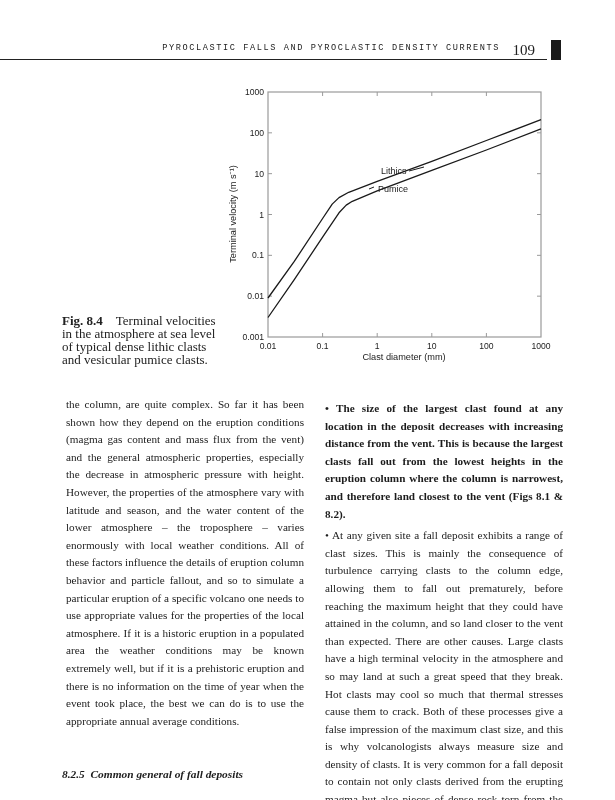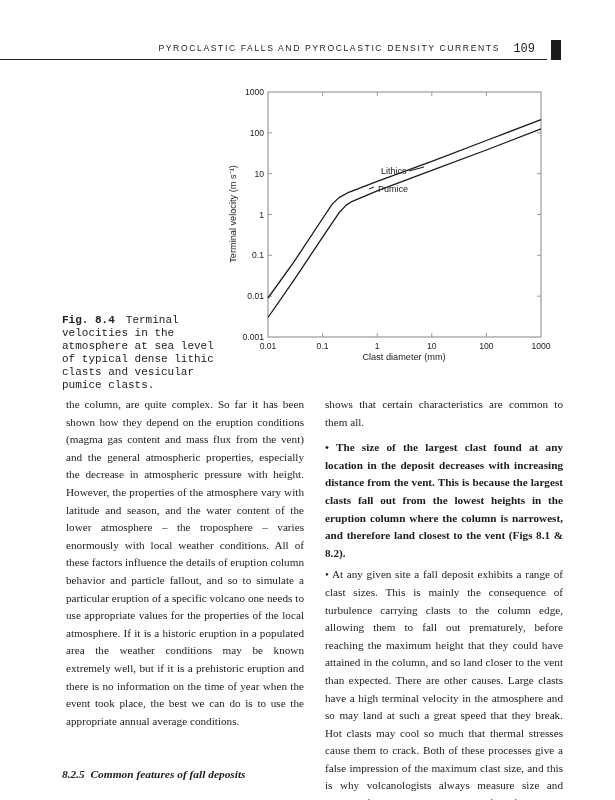--- a/index.html
+++ b/index.html
@@ -1,24 +1,24 @@
 <!DOCTYPE html>
 <html><head>
 <meta charset="utf-8">
 <style>
   html, body { margin: 0; padding: 0; background: #ffffff; }
   body { width: 615px; height: 800px; position: relative; overflow: hidden; color: #1c1c1c; }
   .running-head { position: absolute; left: 0; top: 43px; width: 547px; height: 20px; }
-  .running-head .title { position: absolute; right: 47px; top: 0; font-family: Liberation Sans, sans-serif; font-size: 8.6px; letter-spacing: 1.6px; color: #222; margin-left: 12px; }
-  .running-head .pagenum { position: absolute; right: 12px; top: -1px; font-family: Liberation Mono, monospace; font-size: 12px; color: #222; text-align: center; }
+  .running-head .title { position: absolute; right: 47px; top: 0; font-family: Liberation Mono, monospace; font-size: 8.6px; letter-spacing: 1.6px; color: #222; margin-left: 12px; }
+  .running-head .pagenum { position: absolute; right: 12px; top: -1px; font-family: Liberation Serif, serif; font-size: 15px; color: #222; text-align: center; }
   .running-head .rule { position: absolute; left: 0; top: 16px; width: 547px; height: 1.4px; background: #222; }
   .tab-mark { position: absolute; left: 551px; top: 40px; width: 10px; height: 20px; background: #1a1a1a; }
   .chart { position: absolute; left: 0; top: 0; }
   .chart text { font-family: "Liberation Sans", sans-serif; fill: #222; }
-  .caption { position: absolute; left: 62px; top: 314px; width: 160px; font-family: Liberation Mono, monospace; font-size: 11px; line-height: 13px; color: #222; }
+  .caption { position: absolute; left: 62px; top: 314px; width: 160px; font-family: Liberation Serif, serif; font-size: 13px; line-height: 13px; color: #222; }
   .caption b { font-weight: bold; }
   .col { position: absolute; top: 392px; width: 246px; font-family: "Liberation Serif", serif; font-size: 11.2px; line-height: 17.6px; text-align: justify; color: #1c1c1c; }
   .col p { margin: 4px; }
   .col-left { left: 62px; }
   .col-right { left: 321px; }
   .heading { margin: 36px 0 31px 0 !important; font-weight: bold; font-style: italic; font-size: 11.4px; }
   .bullet { margin-top: 8px !important; font-weight: bold; }
   .bullet-2 { margin-top: 3px !important; }
 </style>
 </head>
@@ -83,21 +83,20 @@
   <text x="404" y="360" font-size="9.2" text-anchor="middle">Clast diameter (mm)</text>
   <text x="0" y="0" font-size="9.2" text-anchor="middle" transform="translate(236 214) rotate(-90)">Terminal velocity (m s⁻¹)</text>
 </svg>
 
 <div class="caption">
   <b>Fig. 8.4</b> <span>Terminal velocities in the atmosphere at sea level of typical dense lithic clasts and vesicular pumice clasts.</span>
 </div>
 
 <div class="col col-left">
   <p>the column, are quite complex. So far it has been shown how they depend on the eruption conditions (magma gas content and mass flux from the vent) and the general atmospheric properties, especially the decrease in atmospheric pressure with height. However, the properties of the atmosphere vary with latitude and season, and the water content of the lower atmosphere – the troposphere – varies enormously with local weather conditions. All of these factors influence the details of eruption column behavior and particle fallout, and so to simulate a particular eruption of a specific volcano one needs to use appropriate values for the properties of the local atmosphere. If it is a historic eruption in a populated area the weather conditions may be known extremely well, but if it is a prehistoric eruption and there is no information on the time of year when the event took place, the best we can do is to use the appropriate annual average conditions.</p>
-  <p class="heading"><span>8.2.5</span> <span>Common features of fall deposits</span></p>
+  <p class="heading"><span>8.2.5</span> <span>Common general of fall deposits</span></p>
 
 </div>
 
 <div class="col col-right">
-  <p>shows that certain characteristics are common to them all.</p>
   <p class="bullet">•  The size of the largest clast found at any location in the deposit decreases with increasing distance from the vent. This is because the largest clasts fall out from the lowest heights in the eruption column where the column is narrowest, and therefore land closest to the vent (Figs 8.1 &amp; 8.2).</p>
   <p class="bullet-2">•  At any given site a fall deposit exhibits a range of clast sizes. This is mainly the consequence of turbulence carrying clasts to the column edge, allowing them to fall out prematurely, before reaching the maximum height that they could have attained in the column, and so land closer to the vent than expected. There are other causes. Large clasts have a high terminal velocity in the atmosphere and so may land at such a great speed that they break. Hot clasts may cool so much that thermal stresses cause them to crack. Both of these processes give a false impression of the maximum clast size, and this is why volcanologists always measure size and density of clasts. It is very common for a fall deposit to contain not only clasts derived from the erupting magma but also pieces of dense rock torn from the walls of the dike and vent system feeding the erup-</p>
 </div>
 
 </body></html>

